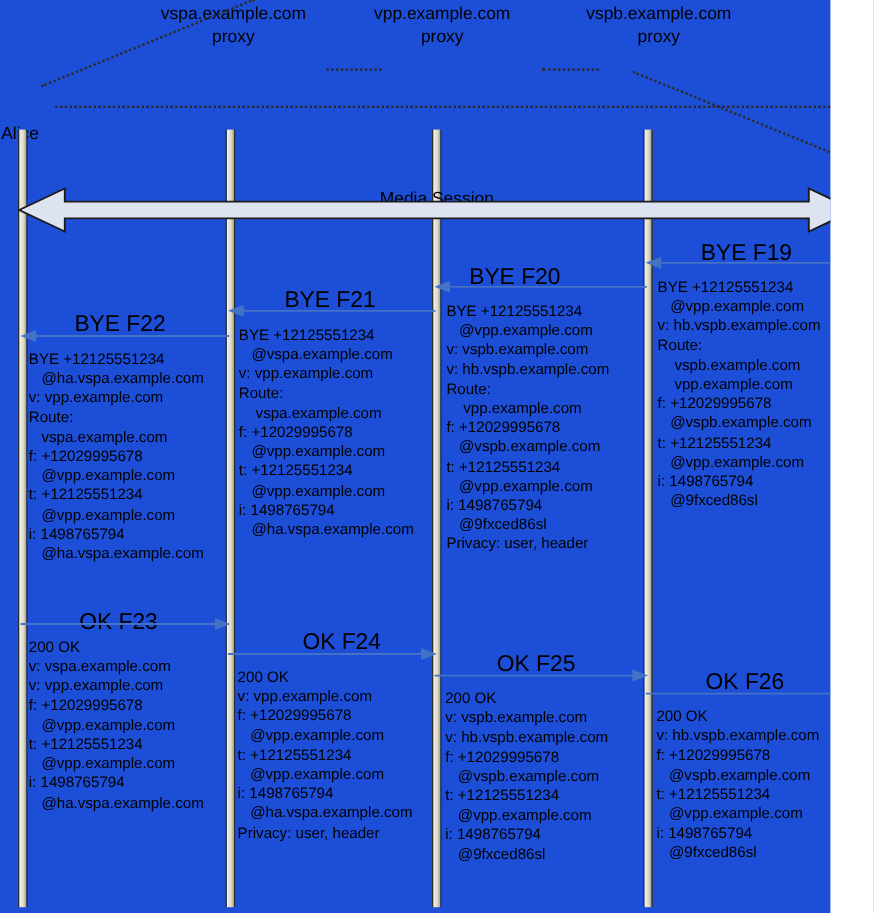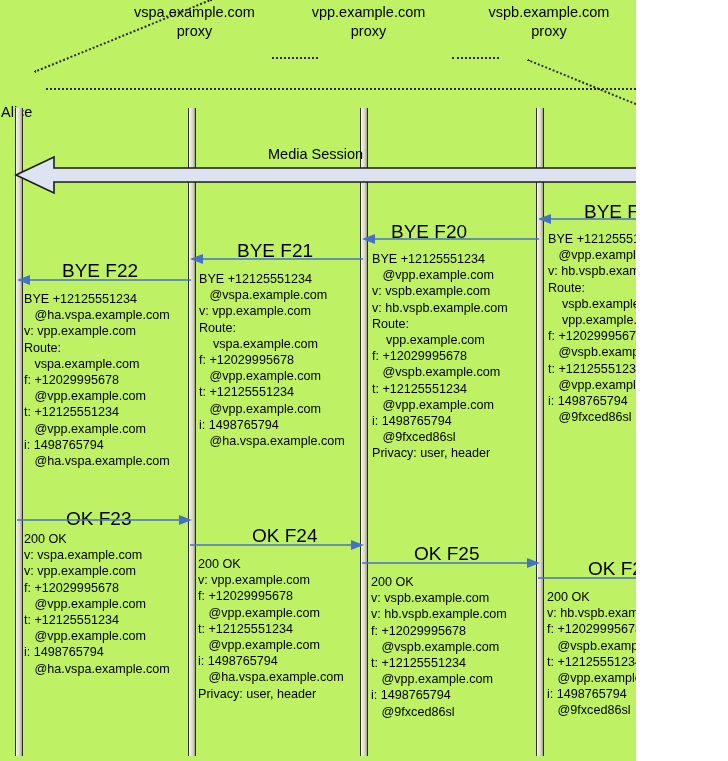--- a/index.html
+++ b/index.html
@@ -2,23 +2,23 @@
 <html><head>
 <meta charset="utf-8">
 <style>
   html, body {
     margin: 0;
     padding: 0;
     background: #ffffff;
   }
   #canvas {
     position: relative;
-    width: 636px;
+    width: 692px;
     height: 761px;
-    background: #bef264;
+    background: #1d4ed8;
     font-family: "Liberation Sans", sans-serif;
     color: #000000;
     overflow: hidden;
     text-decoration: underline;
   }
 
   
   .proxy-label {
     position: absolute;
     text-align: center;
@@ -56,20 +56,22 @@
     border-right: 1px solid #2d2d2d;
     box-sizing: border-box;
   }
 
   
   .media-arrow { position: absolute; }
   .media-label {
     position: absolute;
     font-size: 14.5px;
     white-space: nowrap;
+    text-align: center;
+    margin-top: 12px;
   }
 
   
   .msg-arrow { position: absolute; }
   .msg-title {
     position: absolute;
     font-size: 19px;
     white-space: nowrap;
   }
   .msg-body {

